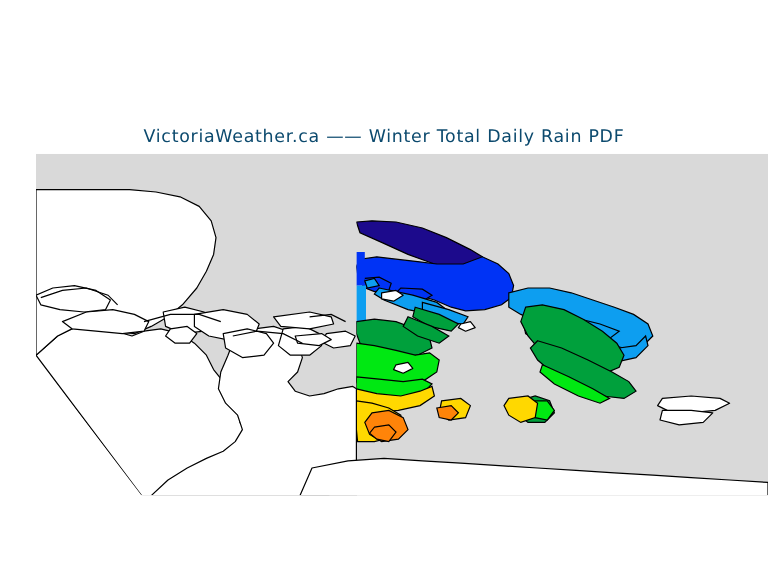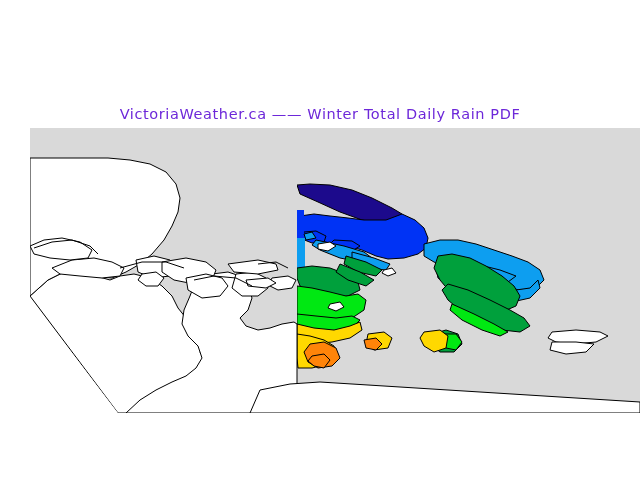--- a/index.html
+++ b/index.html
@@ -12,21 +12,21 @@
   }
   #root{position:relative;width:640px;height:480px;}
 
   
   #title{
     position:absolute;left:0;top:106px;width:640px;
     text-align:center;
     font-family:"DejaVu Sans", sans-serif;
     font-size:14.5px;
     letter-spacing:.6px;
-    color:#6d28d9;
+    color:#0c4a6e;
     white-space:nowrap;
   }
 
   
   #map-wrap{
     position:absolute;left:0px;top:128px;width:640px;height:285px;
     overflow:hidden;
     background:#ffffff;
   }
   #map-svg{display:block;}

